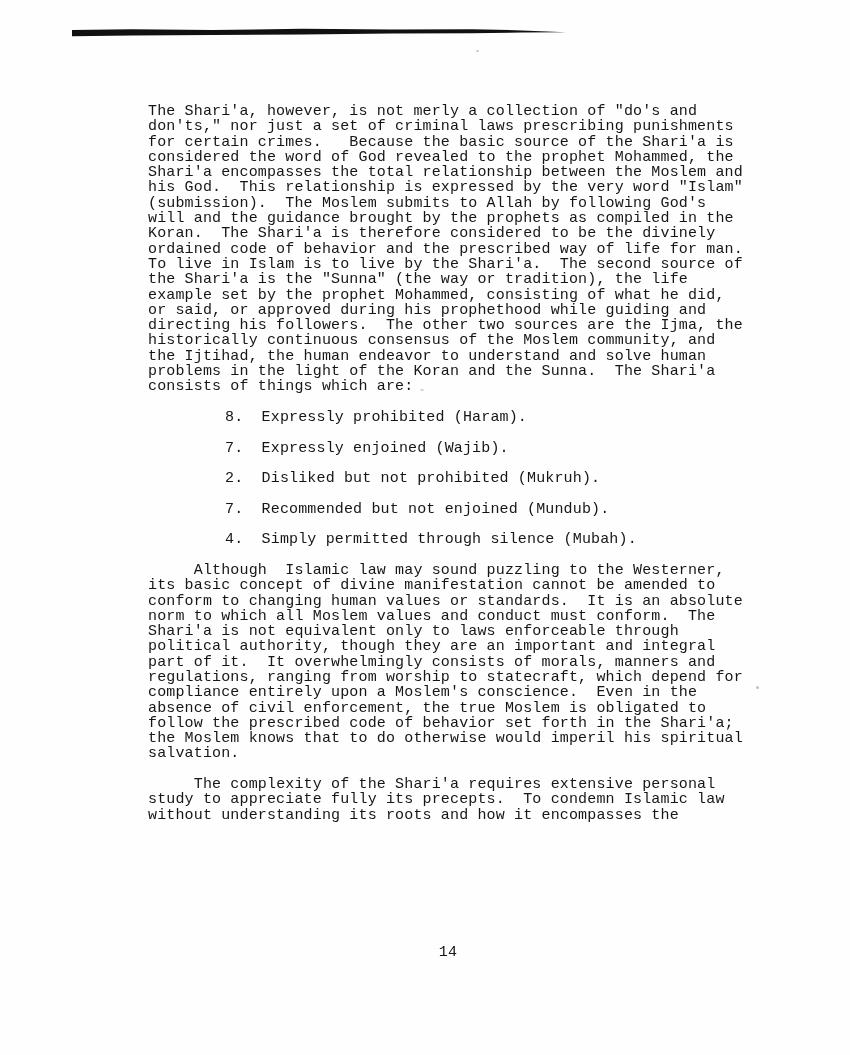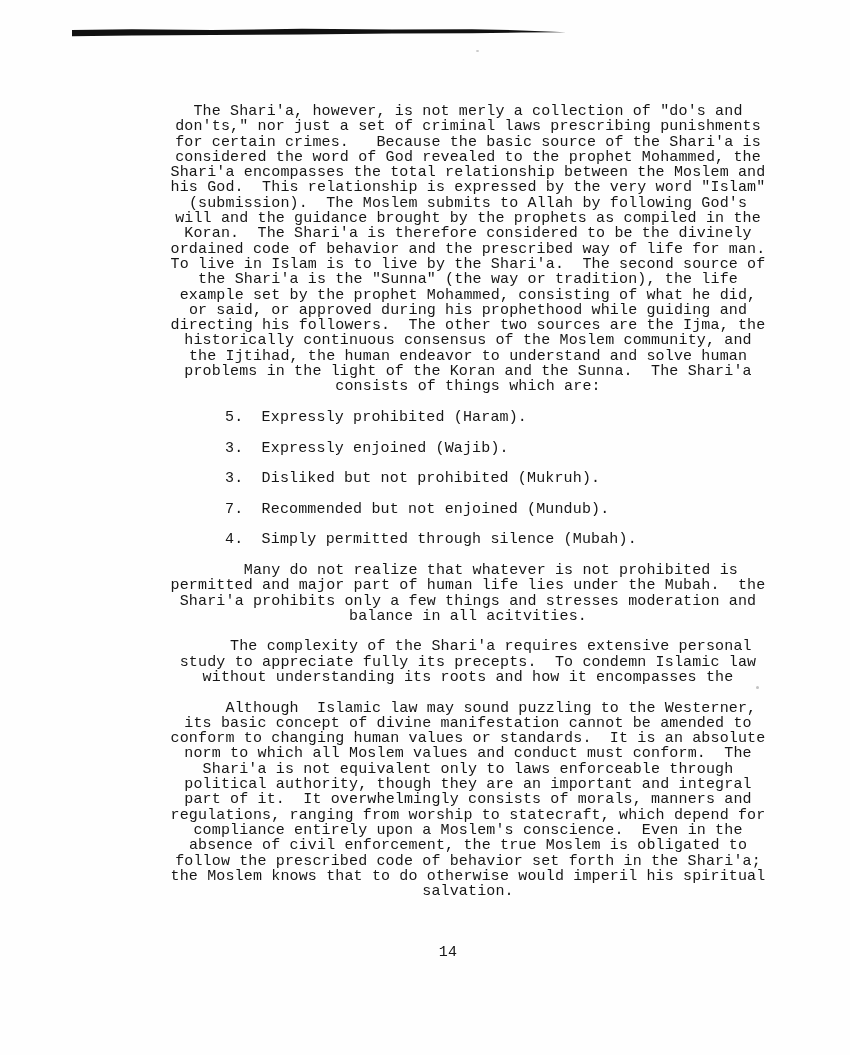--- a/index.html
+++ b/index.html
@@ -28,21 +28,20 @@
     left: 148px;
     top: 104px;
     width: 640px;
     font-size: 15px;
     line-height: 15.3px;
     letter-spacing: 0.15px;
   }
   .para {
     white-space: pre-wrap;
     margin: 0 0 15.3px 0;
-    text-align: center;
   }
   .numbered-list {
     margin: 0 0 15.3px 0;
   }
   .list-item {
     white-space: pre;
     margin: 0 0 15.3px 77px;
   }
   .page-number {
     position: absolute;
@@ -90,46 +89,42 @@
 the Shari'a is the "Sunna" (the way or tradition), the life
 example set by the prophet Mohammed, consisting of what he did,
 or said, or approved during his prophethood while guiding and
 directing his followers.  The other two sources are the Ijma, the
 historically continuous consensus of the Moslem community, and
 the Ijtihad, the human endeavor to understand and solve human
 problems in the light of the Koran and the Sunna.  The Shari'a
 consists of things which are:</div>
 
     <div class="numbered-list">
-      <div class="list-item">5.  Expressly prohibited (Haram).</div>
-      <div class="list-item">3.  Expressly enjoined (Wajib).</div>
-      <div class="list-item">3.  Disliked but not prohibited (Mukruh).</div>
+      <div class="list-item">8.  Expressly prohibited (Haram).</div>
+      <div class="list-item">7.  Expressly enjoined (Wajib).</div>
+      <div class="list-item">2.  Disliked but not prohibited (Mukruh).</div>
       <div class="list-item">7.  Recommended but not enjoined (Mundub).</div>
       <div class="list-item">4.  Simply permitted through silence (Mubah).</div>
     </div>
 
-    <div class="para">     Many do not realize that whatever is not prohibited is
-permitted and major part of human life lies under the Mubah.  the
-Shari'a prohibits only a few things and stresses moderation and
-balance in all acitvities.</div>
-
-    <div class="para">     The complexity of the Shari'a requires extensive personal
-study to appreciate fully its precepts.  To condemn Islamic law
-without understanding its roots and how it encompasses the</div>
 
     <div class="para">     Although  Islamic law may sound puzzling to the Westerner,
 its basic concept of divine manifestation cannot be amended to
 conform to changing human values or standards.  It is an absolute
 norm to which all Moslem values and conduct must conform.  The
 Shari'a is not equivalent only to laws enforceable through
 political authority, though they are an important and integral
 part of it.  It overwhelmingly consists of morals, manners and
 regulations, ranging from worship to statecraft, which depend for
 compliance entirely upon a Moslem's conscience.  Even in the
 absence of civil enforcement, the true Moslem is obligated to
 follow the prescribed code of behavior set forth in the Shari'a;
 the Moslem knows that to do otherwise would imperil his spiritual
 salvation.</div>
+
+    <div class="para">     The complexity of the Shari'a requires extensive personal
+study to appreciate fully its precepts.  To condemn Islamic law
+without understanding its roots and how it encompasses the</div>
   </div>
 
   <div class="page-number">14</div>
 
 </div>
 
 </body></html>

